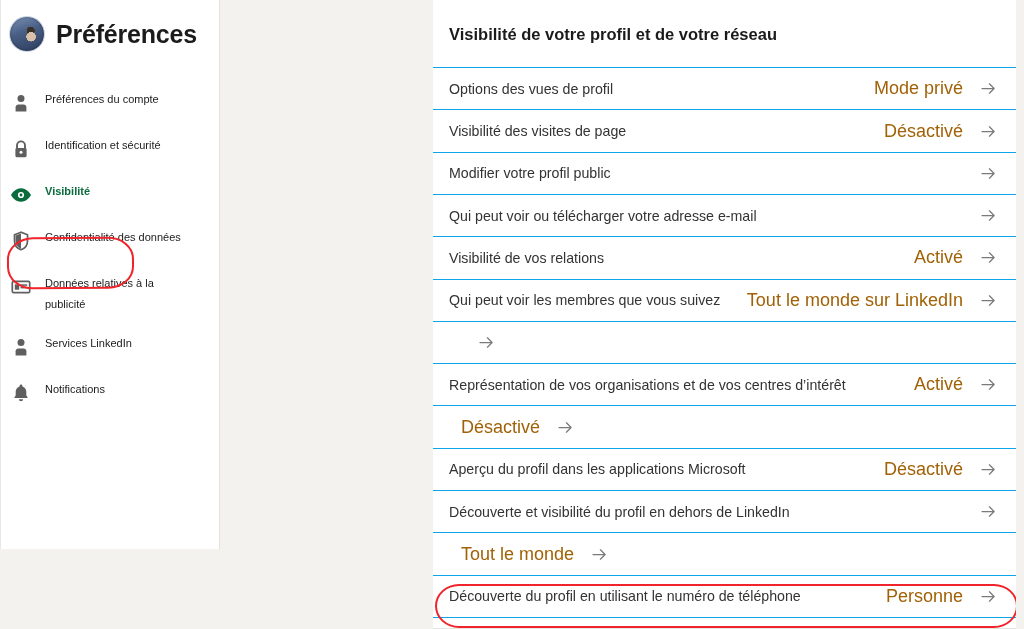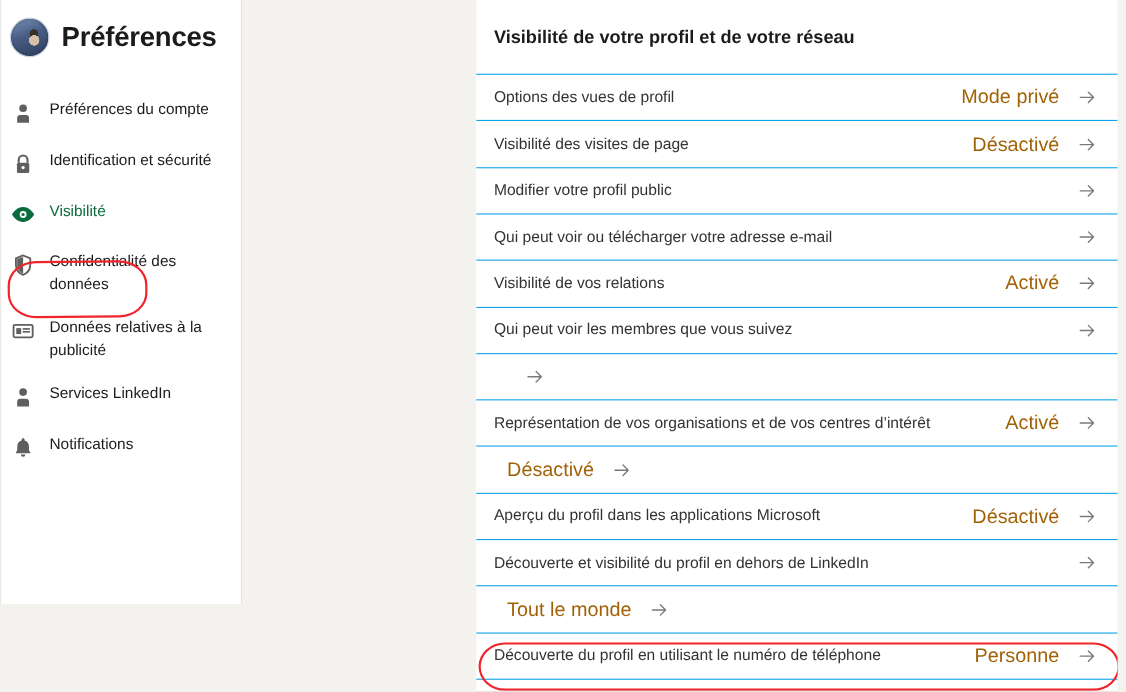--- a/index.html
+++ b/index.html
@@ -84,26 +84,26 @@
   .nav-icon {
     flex: 0 0 auto;
     width: 22px; height: 22px;
     display: flex;
     align-items: center;
     justify-content: center;
     margin-top: 3px;
   }
   .nav-icon svg { display: block; }
   .nav-label {
-    font-size: 14px;
+    font-size: 11px;
     line-height: 21px;
     color: #1b1b1b;
     max-width: 150px;
   }
-  .nav-item.active .nav-label { color: #0a6b3d; font-weight: 400; }
+  .nav-item.active .nav-label { color: #0a6b3d; font-weight: 700; }
 
   
   #nav-annotation {
     position: absolute;
     left: 7px; top: 237px;
     width: 127px; height: 52px;
     border: 2.6px solid #f0242a;
     border-radius: 26px / 22px;
     pointer-events: none;
     transform: rotate(-0.5deg);
@@ -340,20 +340,21 @@
         <span class="row-value">Activé</span>
         <span class="row-arrow">
           <svg width="15" height="13" viewBox="0 0 15 13">
               <path d="M1 6.5h12M8.4 1.8 13.1 6.5 8.4 11.2" fill="none" stroke="currentColor" stroke-width="1.25" stroke-linecap="round" stroke-linejoin="round"></path>
             </svg>
         </span>
       </div>
 
       <div class="row">
         <span class="row-label">Qui peut voir les membres que vous suivez</span>
+        <span class="row-value">Tout le monde sur LinkedIn</span>
         <span class="row-arrow">
           <svg width="15" height="13" viewBox="0 0 15 13">
               <path d="M1 6.5h12M8.4 1.8 13.1 6.5 8.4 11.2" fill="none" stroke="currentColor" stroke-width="1.25" stroke-linecap="round" stroke-linejoin="round"></path>
             </svg>
         </span>
       </div>
 
       <div class="row">
         <span class="row-value"></span>
         <span class="row-arrow">

